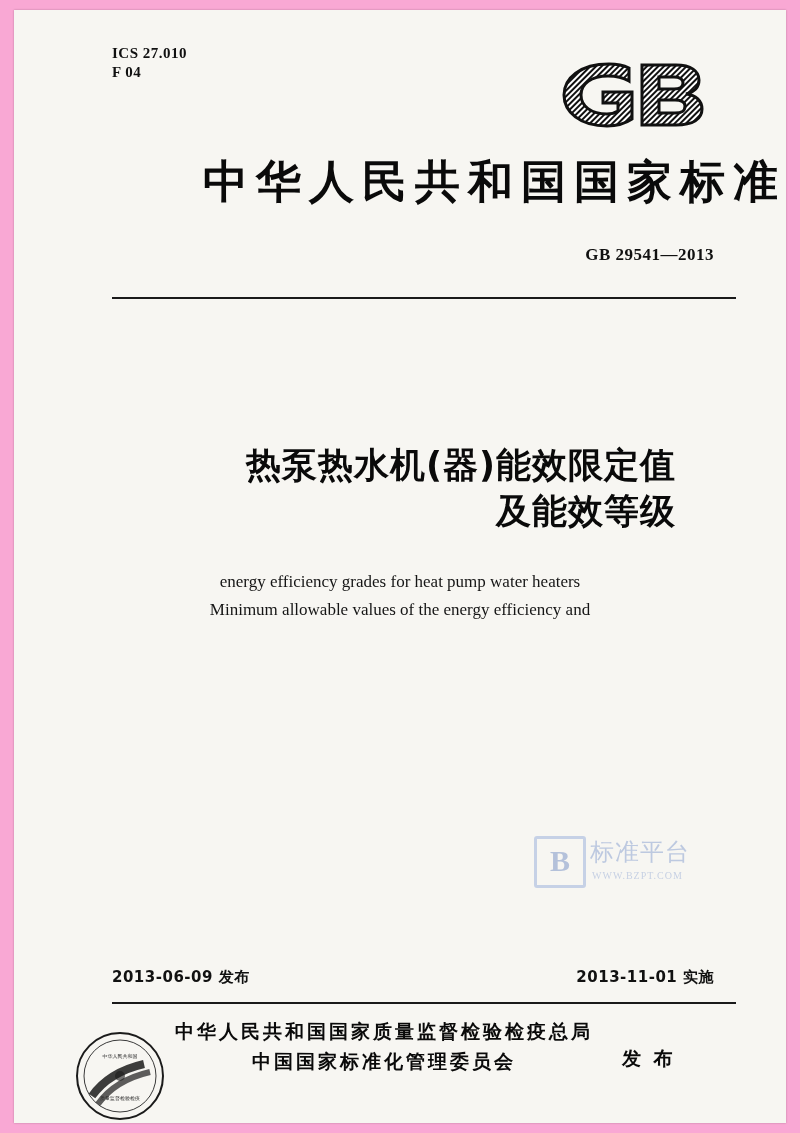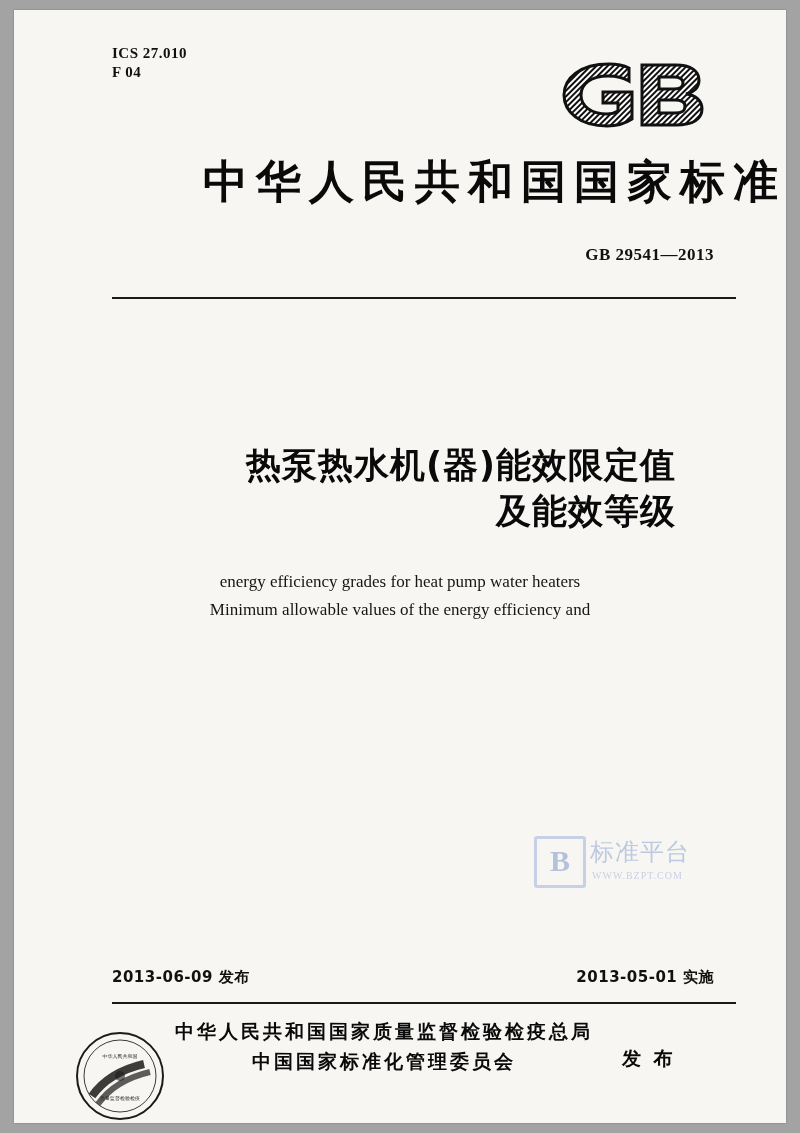--- a/index.html
+++ b/index.html
@@ -4,21 +4,21 @@
 <style>
   html, body {
     margin: 0;
     padding: 0;
     background: #6b6b6b;
   }
   .page {
     position: relative;
     width: 800px;
     height: 1133px;
-    background: #a3a3a3;
+    background: #f9a8d4;
     overflow: hidden;
     font-family: "Liberation Sans", sans-serif;
     color: #111;
   }
   .paper {
     position: absolute;
     left: 14px;
     top: 10px;
     width: 772px;
     height: 1113px;
@@ -257,21 +257,21 @@
       <div>Minimum allowable values of the energy efficiency and</div>
     </div>
 
     <div class="watermark">
       <div class="wm-box">B</div>
       <div class="wm-text">标准平台</div>
       <div class="wm-url">WWW.BZPT.COM</div>
     </div>
 
     <div class="date-left">2013-06-09 发布</div>
-    <div class="date-right">2013-05-01 实施</div>
+    <div class="date-right">2013-11-01 实施</div>
 
     <div class="bottom-rule"></div>
 
     <div class="issuer">
       <div>中华人民共和国国家质量监督检验检疫总局</div>
       <div>中国国家标准化管理委员会</div>
     </div>
 
     <div class="publish-word">发 布</div>
 

